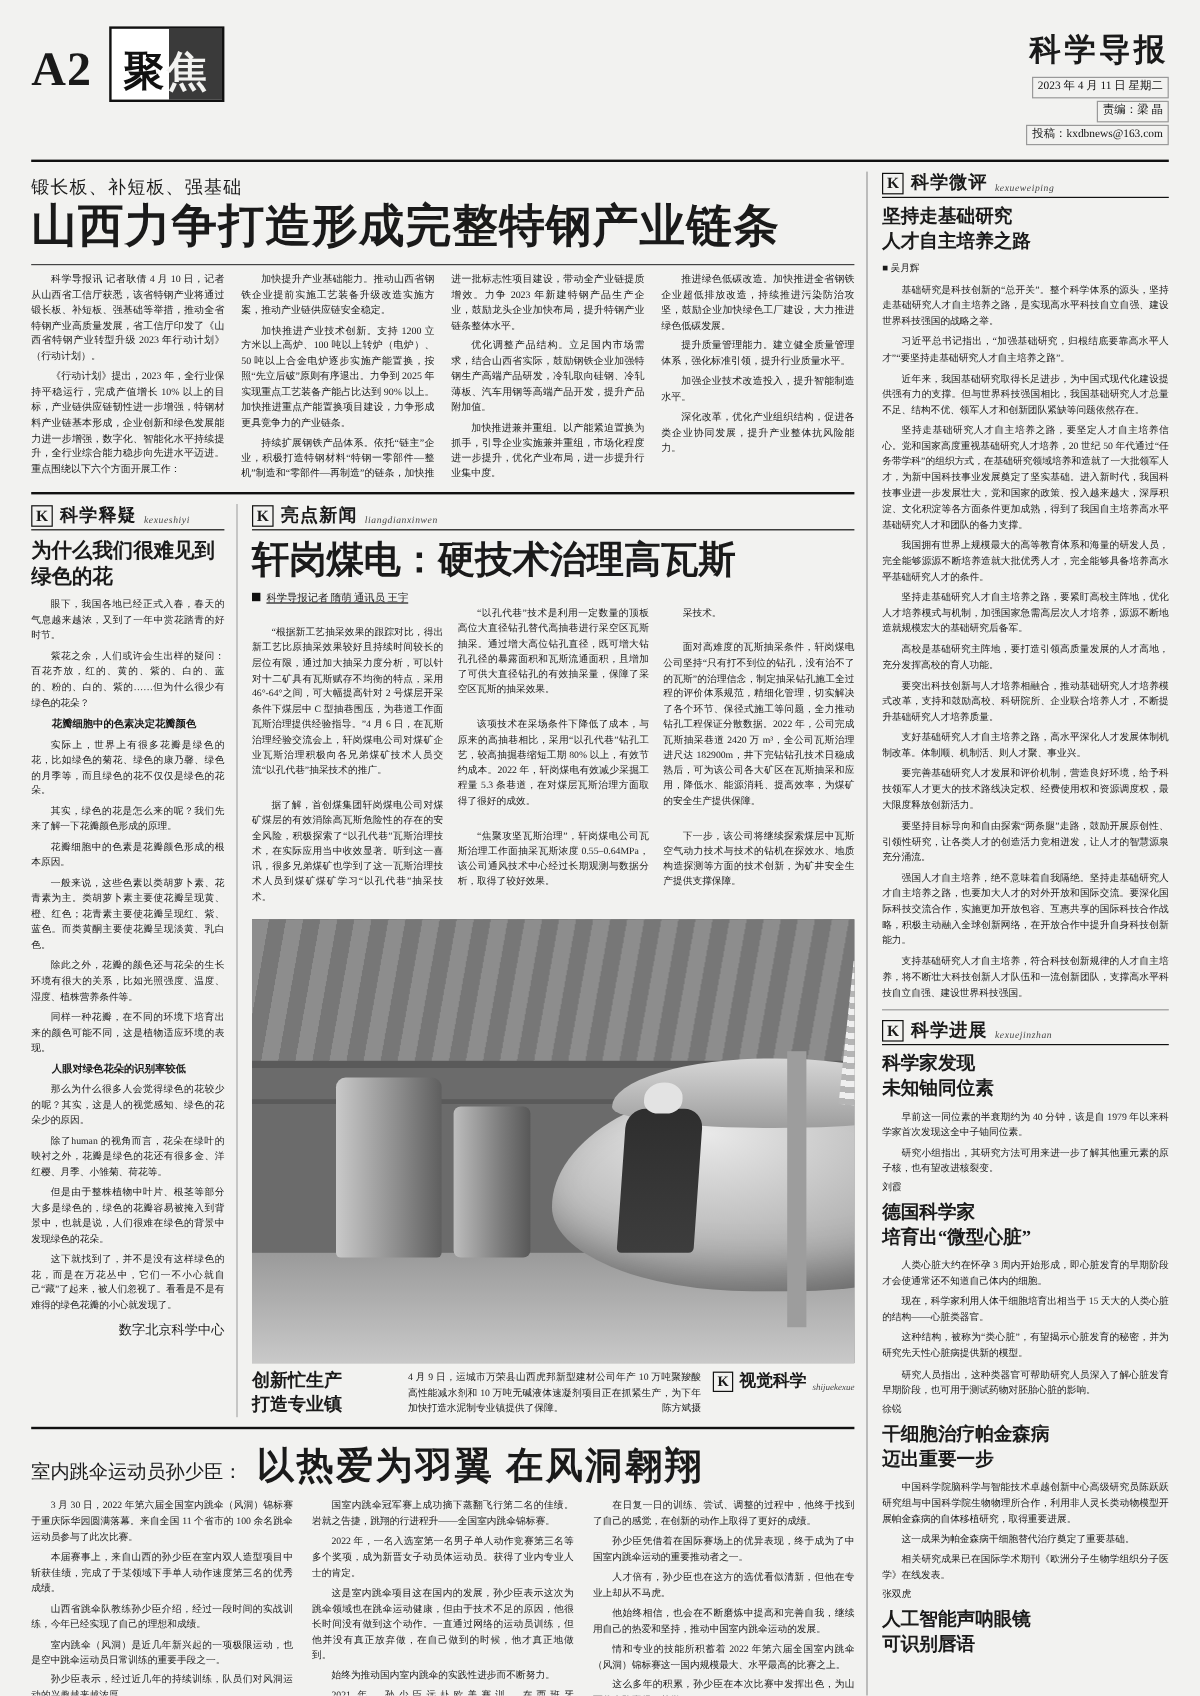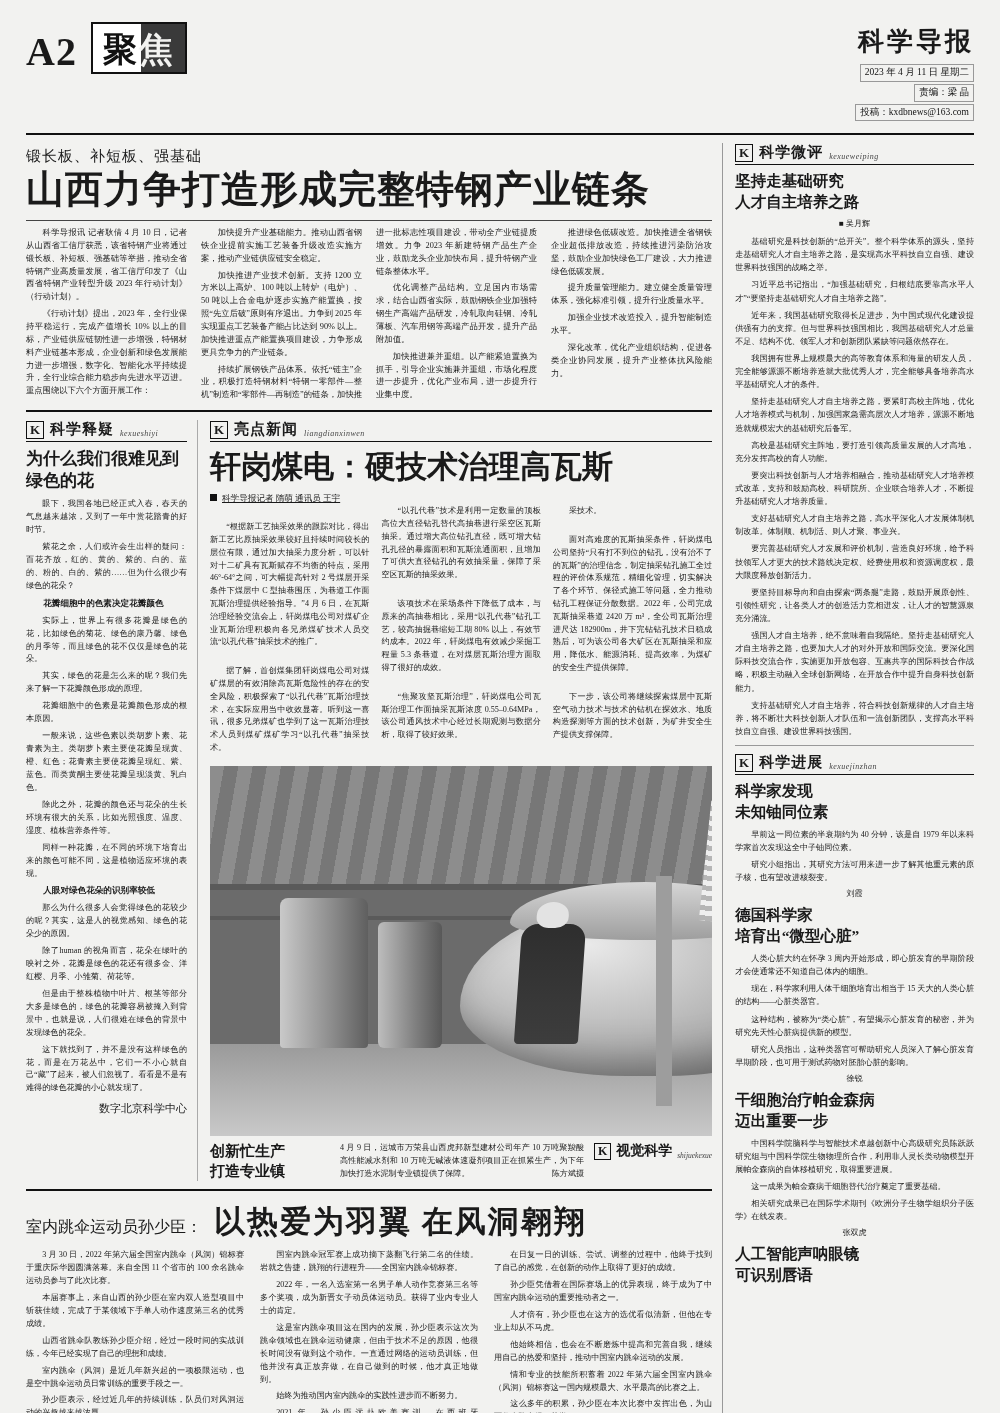--- a/index.html
+++ b/index.html
@@ -32,21 +32,21 @@
   .page-num {
     font-family: "Liberation Serif", serif;
     font-size: 40px;
     font-weight: bold;
     letter-spacing: 1px;
     line-height: 1;
     padding-top: 8px;
   }
   .section-logo {
     border: 2px solid #111;
-    padding: 9px 10px 5px 10px;
+    padding: 20px 10px 5px 10px;
     font-size: 34px;
     font-weight: bold;
     letter-spacing: 2px;
     line-height: 1;
     position: relative;
     background: linear-gradient(90deg,#fff 0 52%, #3a3a3a 52% 100%);
     color: #111;
   }
   .section-logo span.sl2 { color: #f2f2f0; }
   .mast-right { text-align: right; padding-top: 2px; }
@@ -195,21 +195,21 @@
   .cap-text { font-size: 8.1px; line-height: 1.6; flex: 1; text-align: justify; }
   .cap-badge { display: flex; align-items: flex-end; gap: 5px; }
   .cap-badge .k { border: 1.5px solid #111; width: 17px; height: 17px; display:flex; align-items:center; justify-content:center; font-size:12px; font-weight:bold;}
   .cap-badge .zh { font-size: 14px; font-weight: bold; }
   .cap-badge .py { font-size: 7.5px; font-style: italic; color:#444; }
 
   
   .r-head { font-size: 15.5px; font-weight: bold; line-height: 1.35; margin: 4px 0 5px 0; }
   .r-body { font-size: 8.1px; line-height: 1.62; text-align: justify; }
   .r-body p { margin: 0 0 4px 0; text-indent: 2em; }
-  .r-sign { text-align: center; font-size: 8.1px; margin: 3px 0 6px 0; }
+  .r-sign { text-align: left; font-size: 8.1px; margin: 3px 0 6px 0; }
   .r-sep { border-top: 1px solid #999; margin: 7px 0; }
 
   
   .bottom { margin-top: 10px; }
   .bottom-head { display: flex; align-items: baseline; gap: 12px; }
   .bottom-kicker { font-size: 16px; letter-spacing: 0px; }
   .headline-3 { font-size: 31px; font-weight: bold; letter-spacing: 2px; }
   .cols3b {
     column-count: 3; column-gap: 16px;
     font-size: 8.1px; line-height: 1.6; text-align: justify; margin-top: 6px;
@@ -387,20 +387,21 @@
       </div>
       <div class="badge-underline"></div>
 
       <div class="r-head" style="white-space:pre-line">坚持走基础研究
 人才自主培养之路</div>
       <div class="r-sign">■ 吴月辉</div>
       <div class="r-body">
         <p>基础研究是科技创新的“总开关”。整个科学体系的源头，坚持走基础研究人才自主培养之路，是实现高水平科技自立自强、建设世界科技强国的战略之举。</p>
         <p>习近平总书记指出，“加强基础研究，归根结底要靠高水平人才”“要坚持走基础研究人才自主培养之路”。</p>
         <p>近年来，我国基础研究取得长足进步，为中国式现代化建设提供强有力的支撑。但与世界科技强国相比，我国基础研究人才总量不足、结构不优、领军人才和创新团队紧缺等问题依然存在。</p>
+        <p>坚持走基础研究人才自主培养之路，要坚定人才自主培养信心。党和国家高度重视基础研究人才培养，20 世纪 50 年代通过“任务带学科”的组织方式，在基础研究领域培养和造就了一大批领军人才，为新中国科技事业发展奠定了坚实基础。进入新时代，我国科技事业进一步发展壮大，党和国家的政策、投入越来越大，深厚积淀、文化积淀等各方面条件更加成熟，得到了我国自主培养高水平基础研究人才和团队的备力支撑。</p>
         <p>我国拥有世界上规模最大的高等教育体系和海量的研发人员，完全能够源源不断培养造就大批优秀人才，完全能够具备培养高水平基础研究人才的条件。</p>
         <p>坚持走基础研究人才自主培养之路，要紧盯高校主阵地，优化人才培养模式与机制，加强国家急需高层次人才培养，源源不断地造就规模宏大的基础研究后备军。</p>
         <p>高校是基础研究主阵地，要打造引领高质量发展的人才高地，充分发挥高校的育人功能。</p>
         <p>要突出科技创新与人才培养相融合，推动基础研究人才培养模式改革，支持和鼓励高校、科研院所、企业联合培养人才，不断提升基础研究人才培养质量。</p>
         <p>支好基础研究人才自主培养之路，高水平深化人才发展体制机制改革。体制顺、机制活、则人才聚、事业兴。</p>
         <p>要完善基础研究人才发展和评价机制，营造良好环境，给予科技领军人才更大的技术路线决定权、经费使用权和资源调度权，最大限度释放创新活力。</p>
         <p>要坚持目标导向和自由探索“两条腿”走路，鼓励开展原创性、引领性研究，让各类人才的创造活力竞相迸发，让人才的智慧源泉充分涌流。</p>
         <p>强国人才自主培养，绝不意味着自我隔绝。坚持走基础研究人才自主培养之路，也要加大人才的对外开放和国际交流。要深化国际科技交流合作，实施更加开放包容、互惠共享的国际科技合作战略，积极主动融入全球创新网络，在开放合作中提升自身科技创新能力。</p>
         <p>支持基础研究人才自主培养，符合科技创新规律的人才自主培养，将不断壮大科技创新人才队伍和一流创新团队，支撑高水平科技自立自强、建设世界科技强国。</p>
         <p></p>

